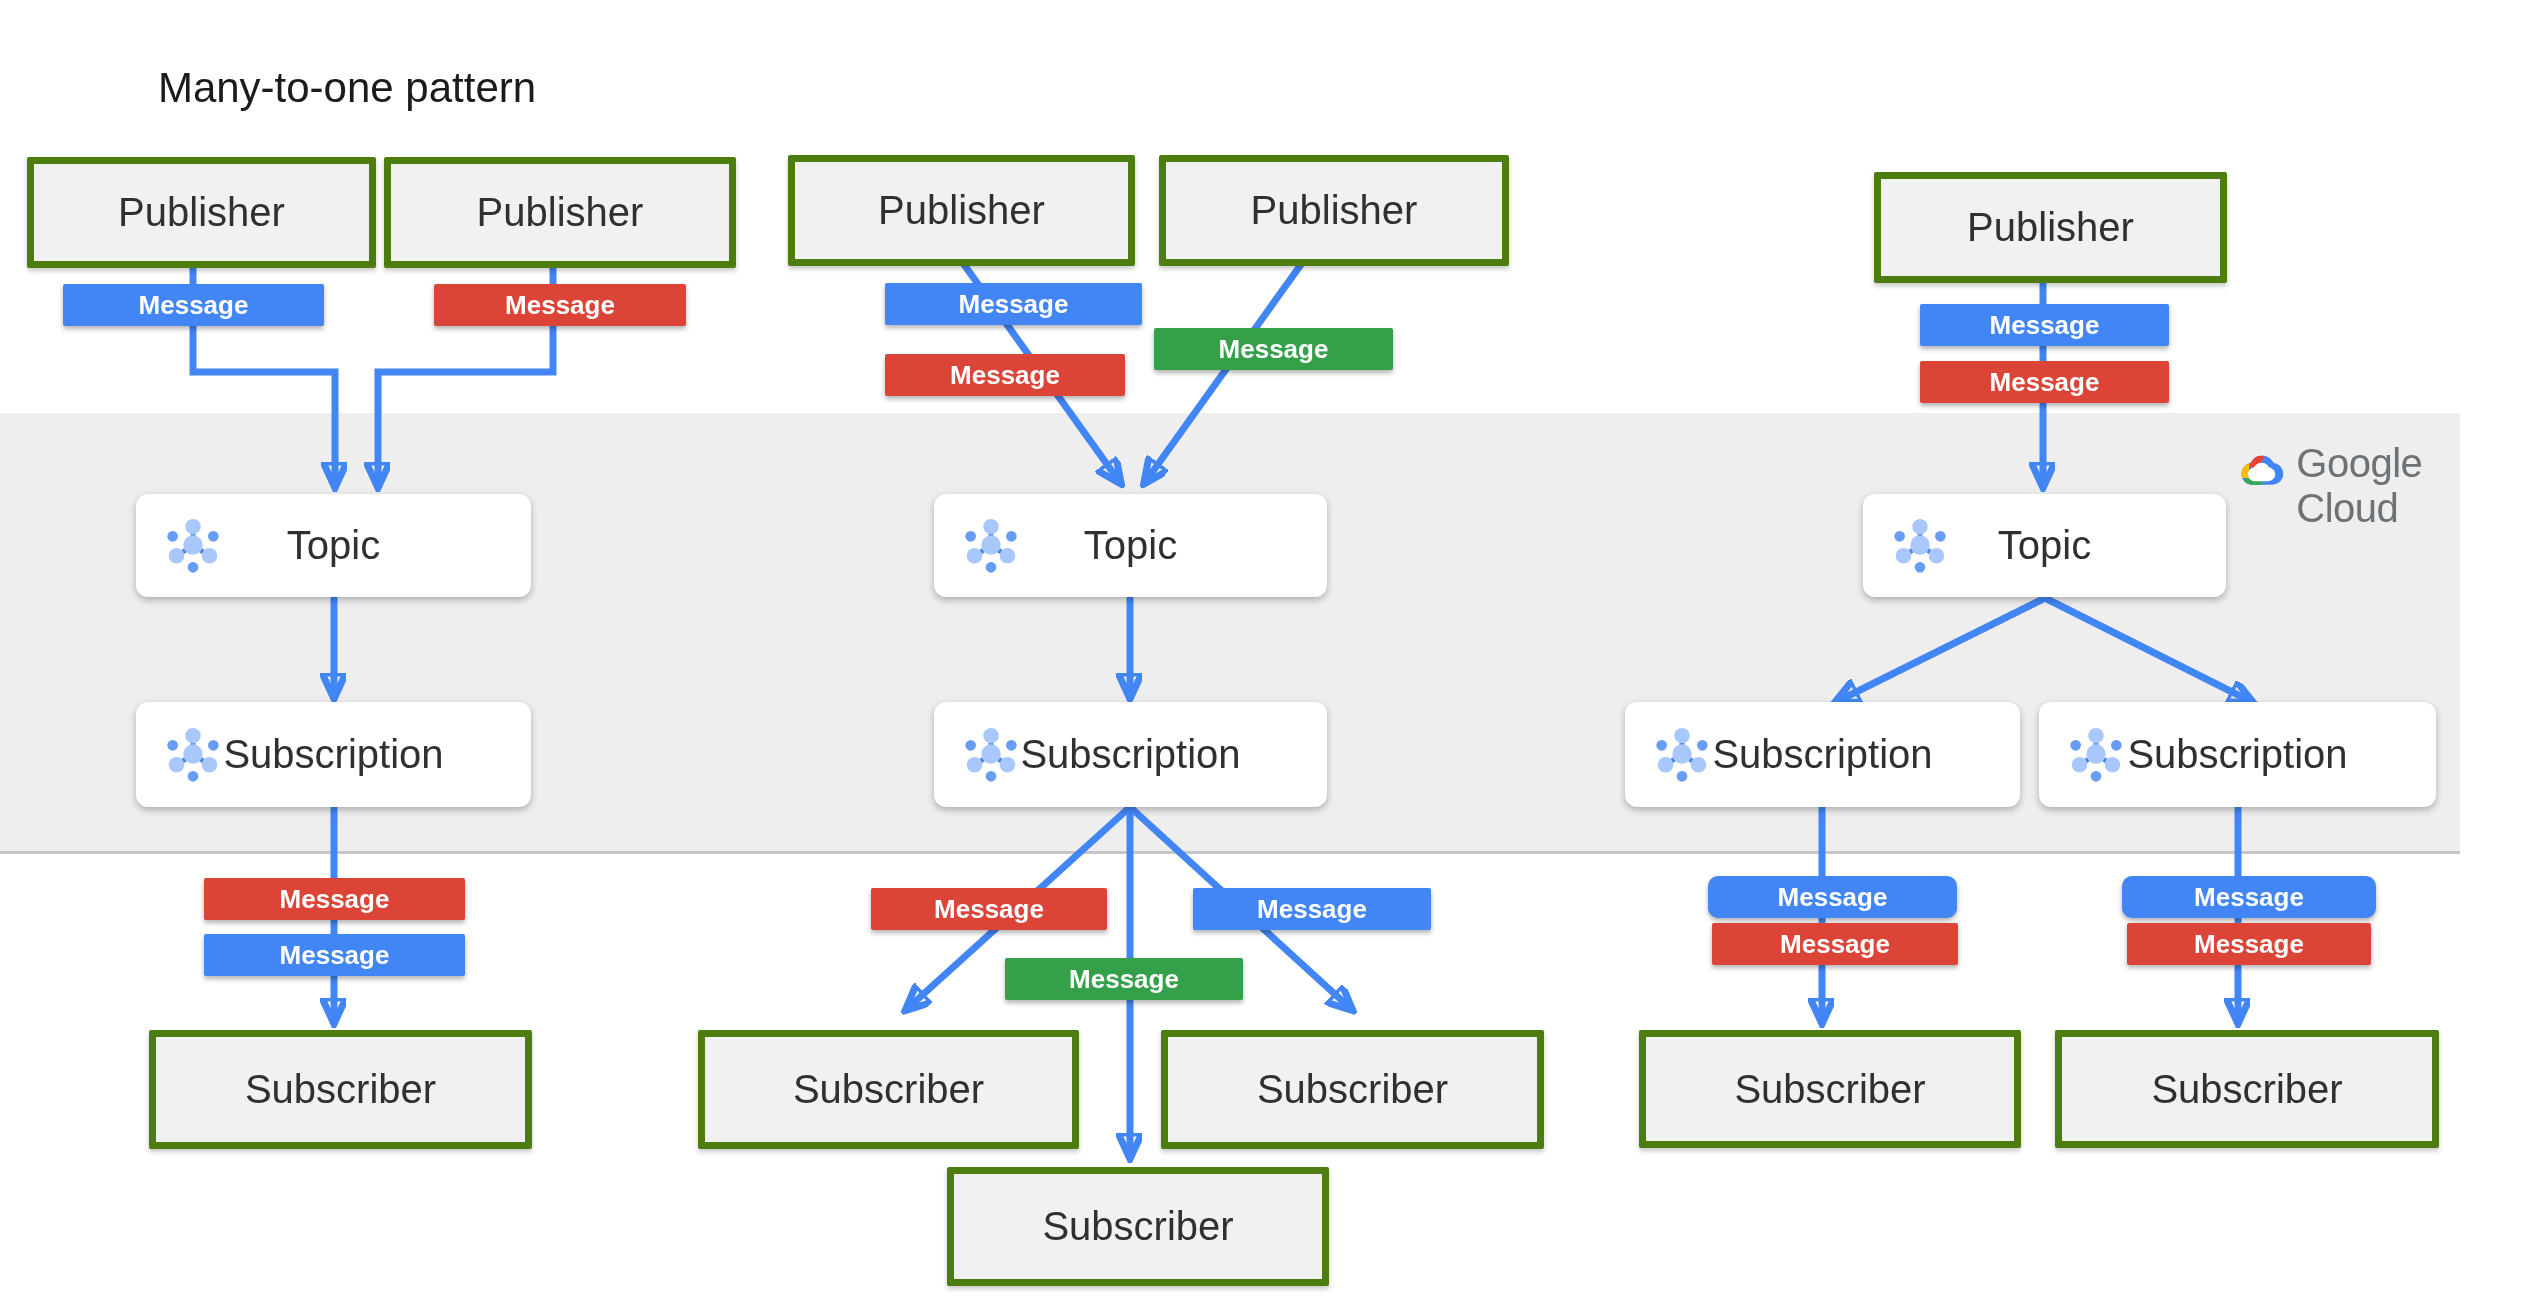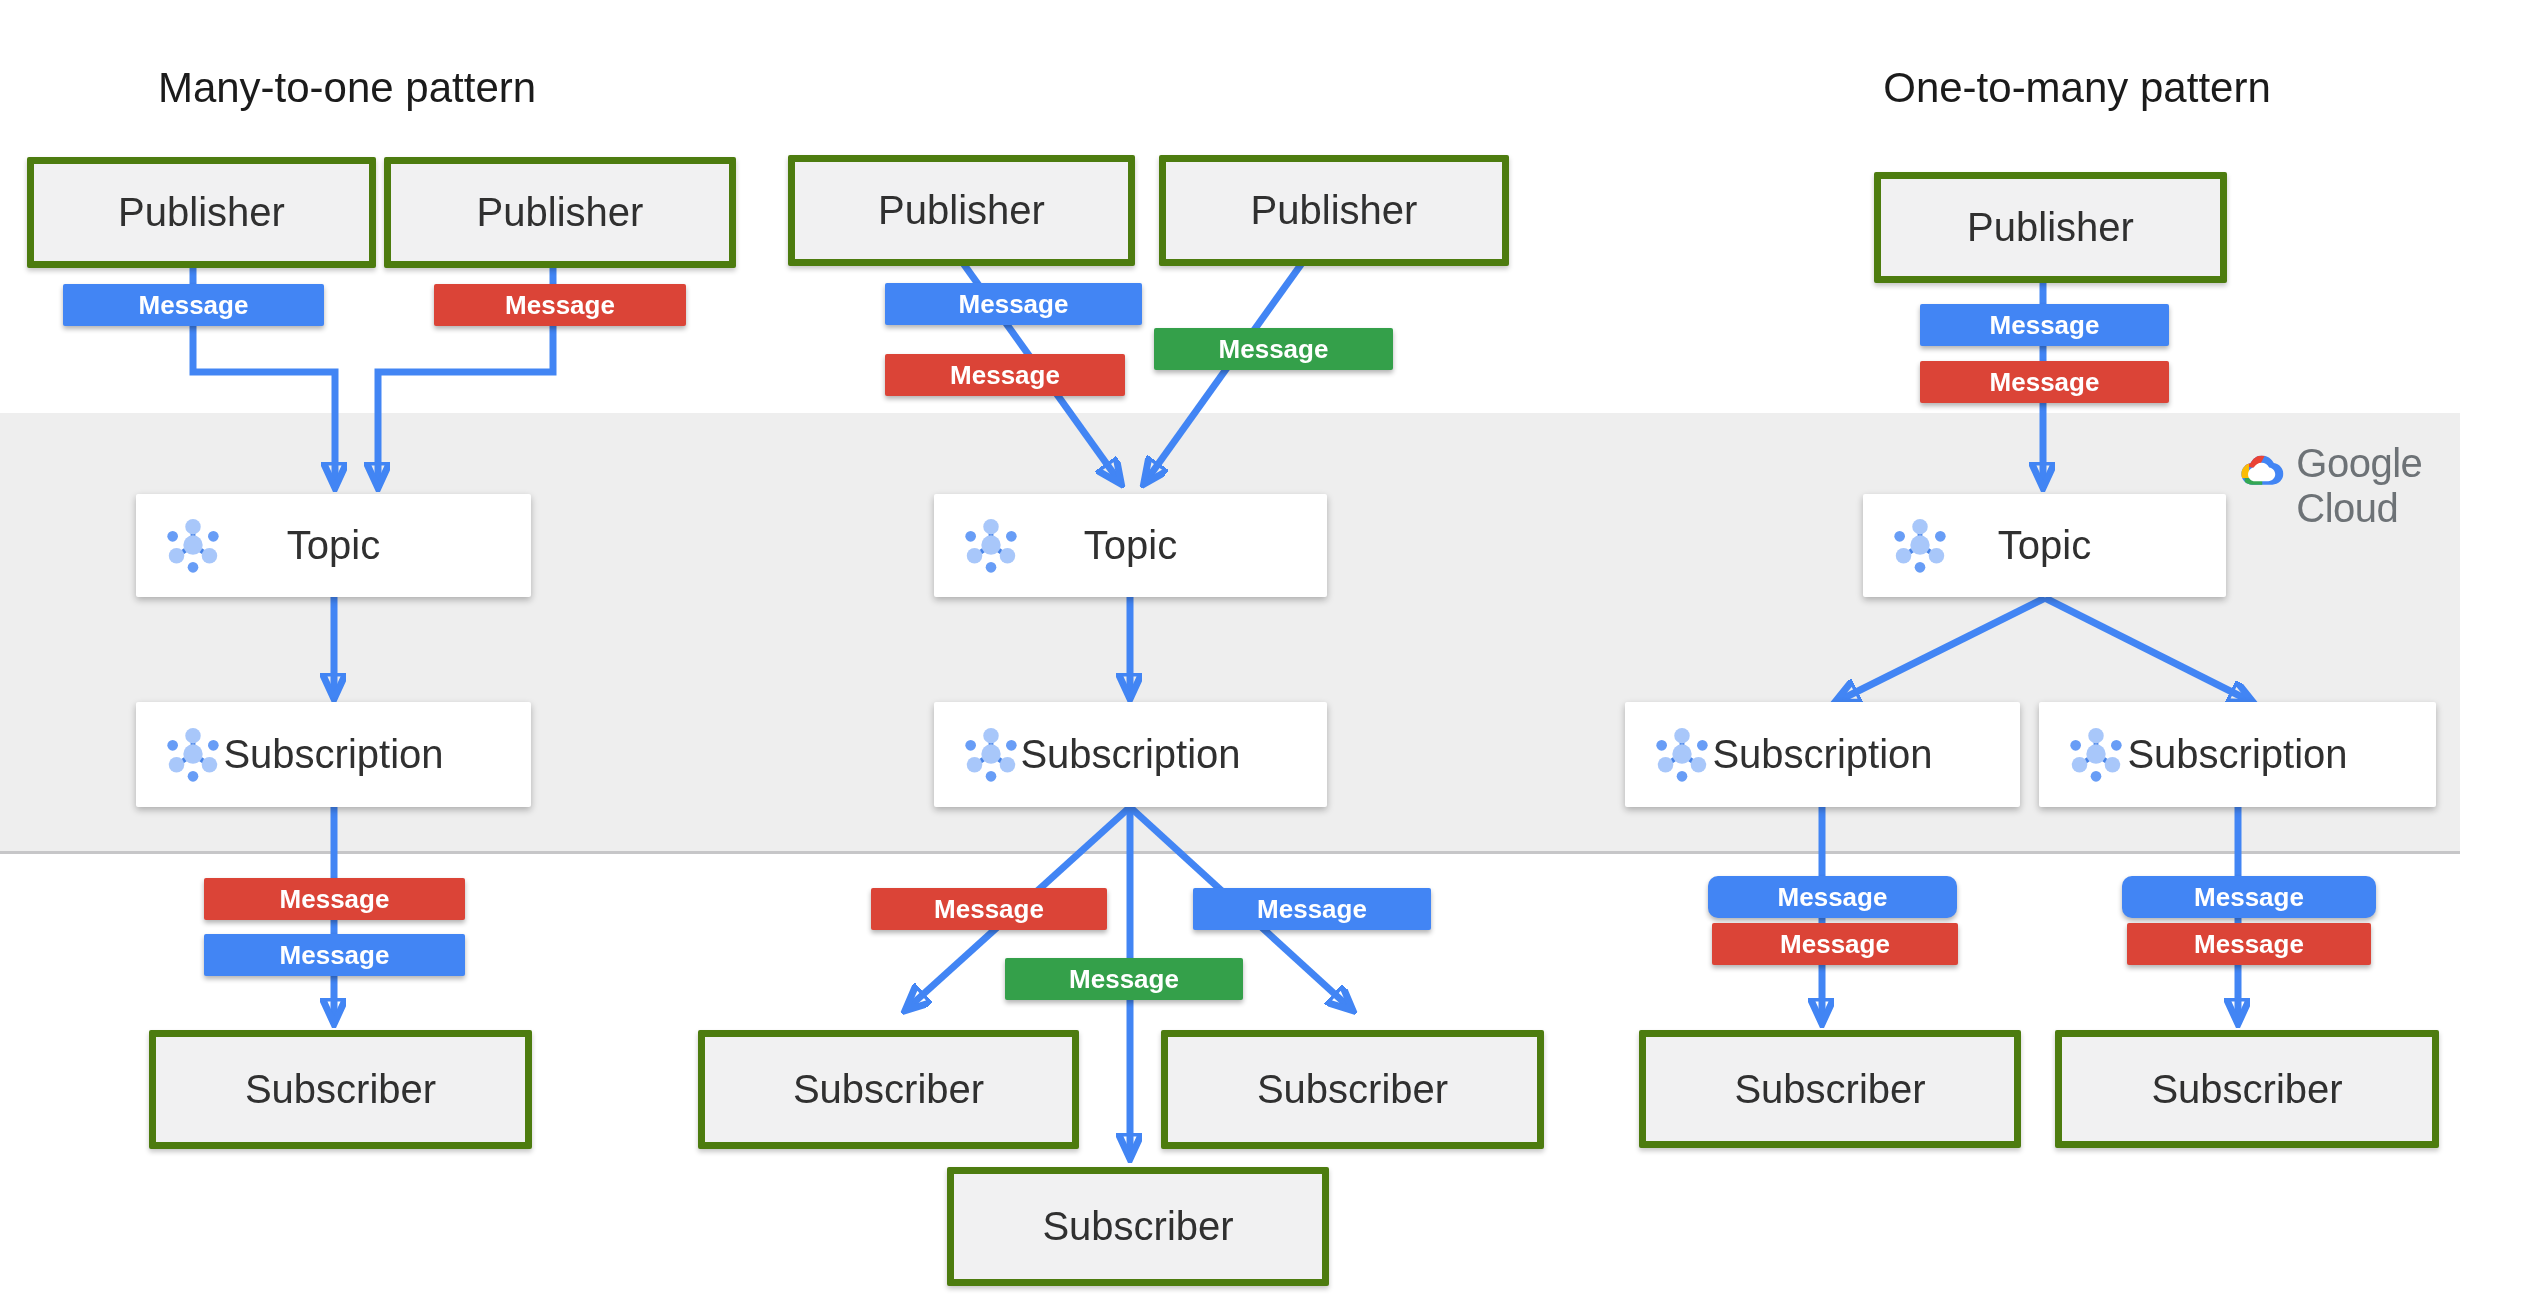--- a/index.html
+++ b/index.html
@@ -6,21 +6,21 @@
   .canvas{position:relative;width:2460px;height:1305px;background:#ffffff;overflow:hidden;
           font-family:"Liberation Sans","DejaVu Sans",sans-serif;}
   .band{position:absolute;left:0;top:413px;width:2538px;height:438px;background:#eeeeee;
         border-bottom:3px solid #c6c6c8;}
   .wires{position:absolute;left:0;top:0;width:2538px;height:1305px;pointer-events:none;}
   .wires path{stroke:#4285f4;stroke-width:7;fill:none;}
   .title{position:absolute;font-size:42px;color:#1b1b1b;text-align:center;white-space:pre;}
   .node{position:absolute;background:#f1f1f2;border:7px solid #4d7c0f;border-radius:2px;
         box-shadow:0 3px 5px rgba(0,0,0,.22);display:flex;align-items:center;justify-content:center;
         font-size:40px;color:#303030;}
-  .service{position:absolute;background:#ffffff;border-radius:2px;
+  .service{position:absolute;background:#ffffff;border-radius:12px;
            box-shadow:0 3px 7px rgba(0,0,0,.28);display:flex;align-items:center;justify-content:center;
            font-size:40px;color:#303030;}
   .psicon{position:absolute;left:26px;top:50%;transform:translateY(-50%);width:62px;height:62px;}
   .chip{position:absolute;height:42px;line-height:42px;text-align:center;color:#ffffff;
         font-size:26px;font-weight:700;box-shadow:0 3px 5px rgba(0,0,0,.30);border-radius:2px;}
   .chip.blue{background:#4285f4;}
   .chip.red{background:#db4437;}
   .chip.green{background:#34a04a;}
   .chip.round{border-radius:10px;}
   .gcloud{position:absolute;display:flex;gap:12px;}
@@ -65,21 +65,20 @@
     <path d="M1130,807 L1130,1155" marker-end="url(#arrowHead)"></path>
     <path d="M1130,807 L1350,1008" marker-end="url(#arrowHead)"></path>
     <path d="M2043,269 L2043,484" marker-end="url(#arrowHead)"></path>
     <path d="M2045,598 L1838,701" marker-end="url(#arrowHead)"></path>
     <path d="M2045,598 L2250,701" marker-end="url(#arrowHead)"></path>
     <path d="M1822,807 L1822,1020" marker-end="url(#arrowHead)"></path>
     <path d="M2238,807 L2238,1020" marker-end="url(#arrowHead)"></path>
   </svg>
 
   <div class="title" style="left:47px;top:64px;width:600px">Many-to-one pattern</div>
-  <div class="title" style="left:1777px;top:64px;width:600px">One-to-many pattern</div>
 
   <div class="node" style="left:27px;top:157px;width:335px;height:97px">
     <span>Publisher</span>
   </div>
   <div class="node" style="left:384px;top:157px;width:338px;height:97px">
     <span>Publisher</span>
   </div>
   <div class="chip blue" style="left:63px;top:284px;width:261px">
     <span>Message</span>
   </div>

